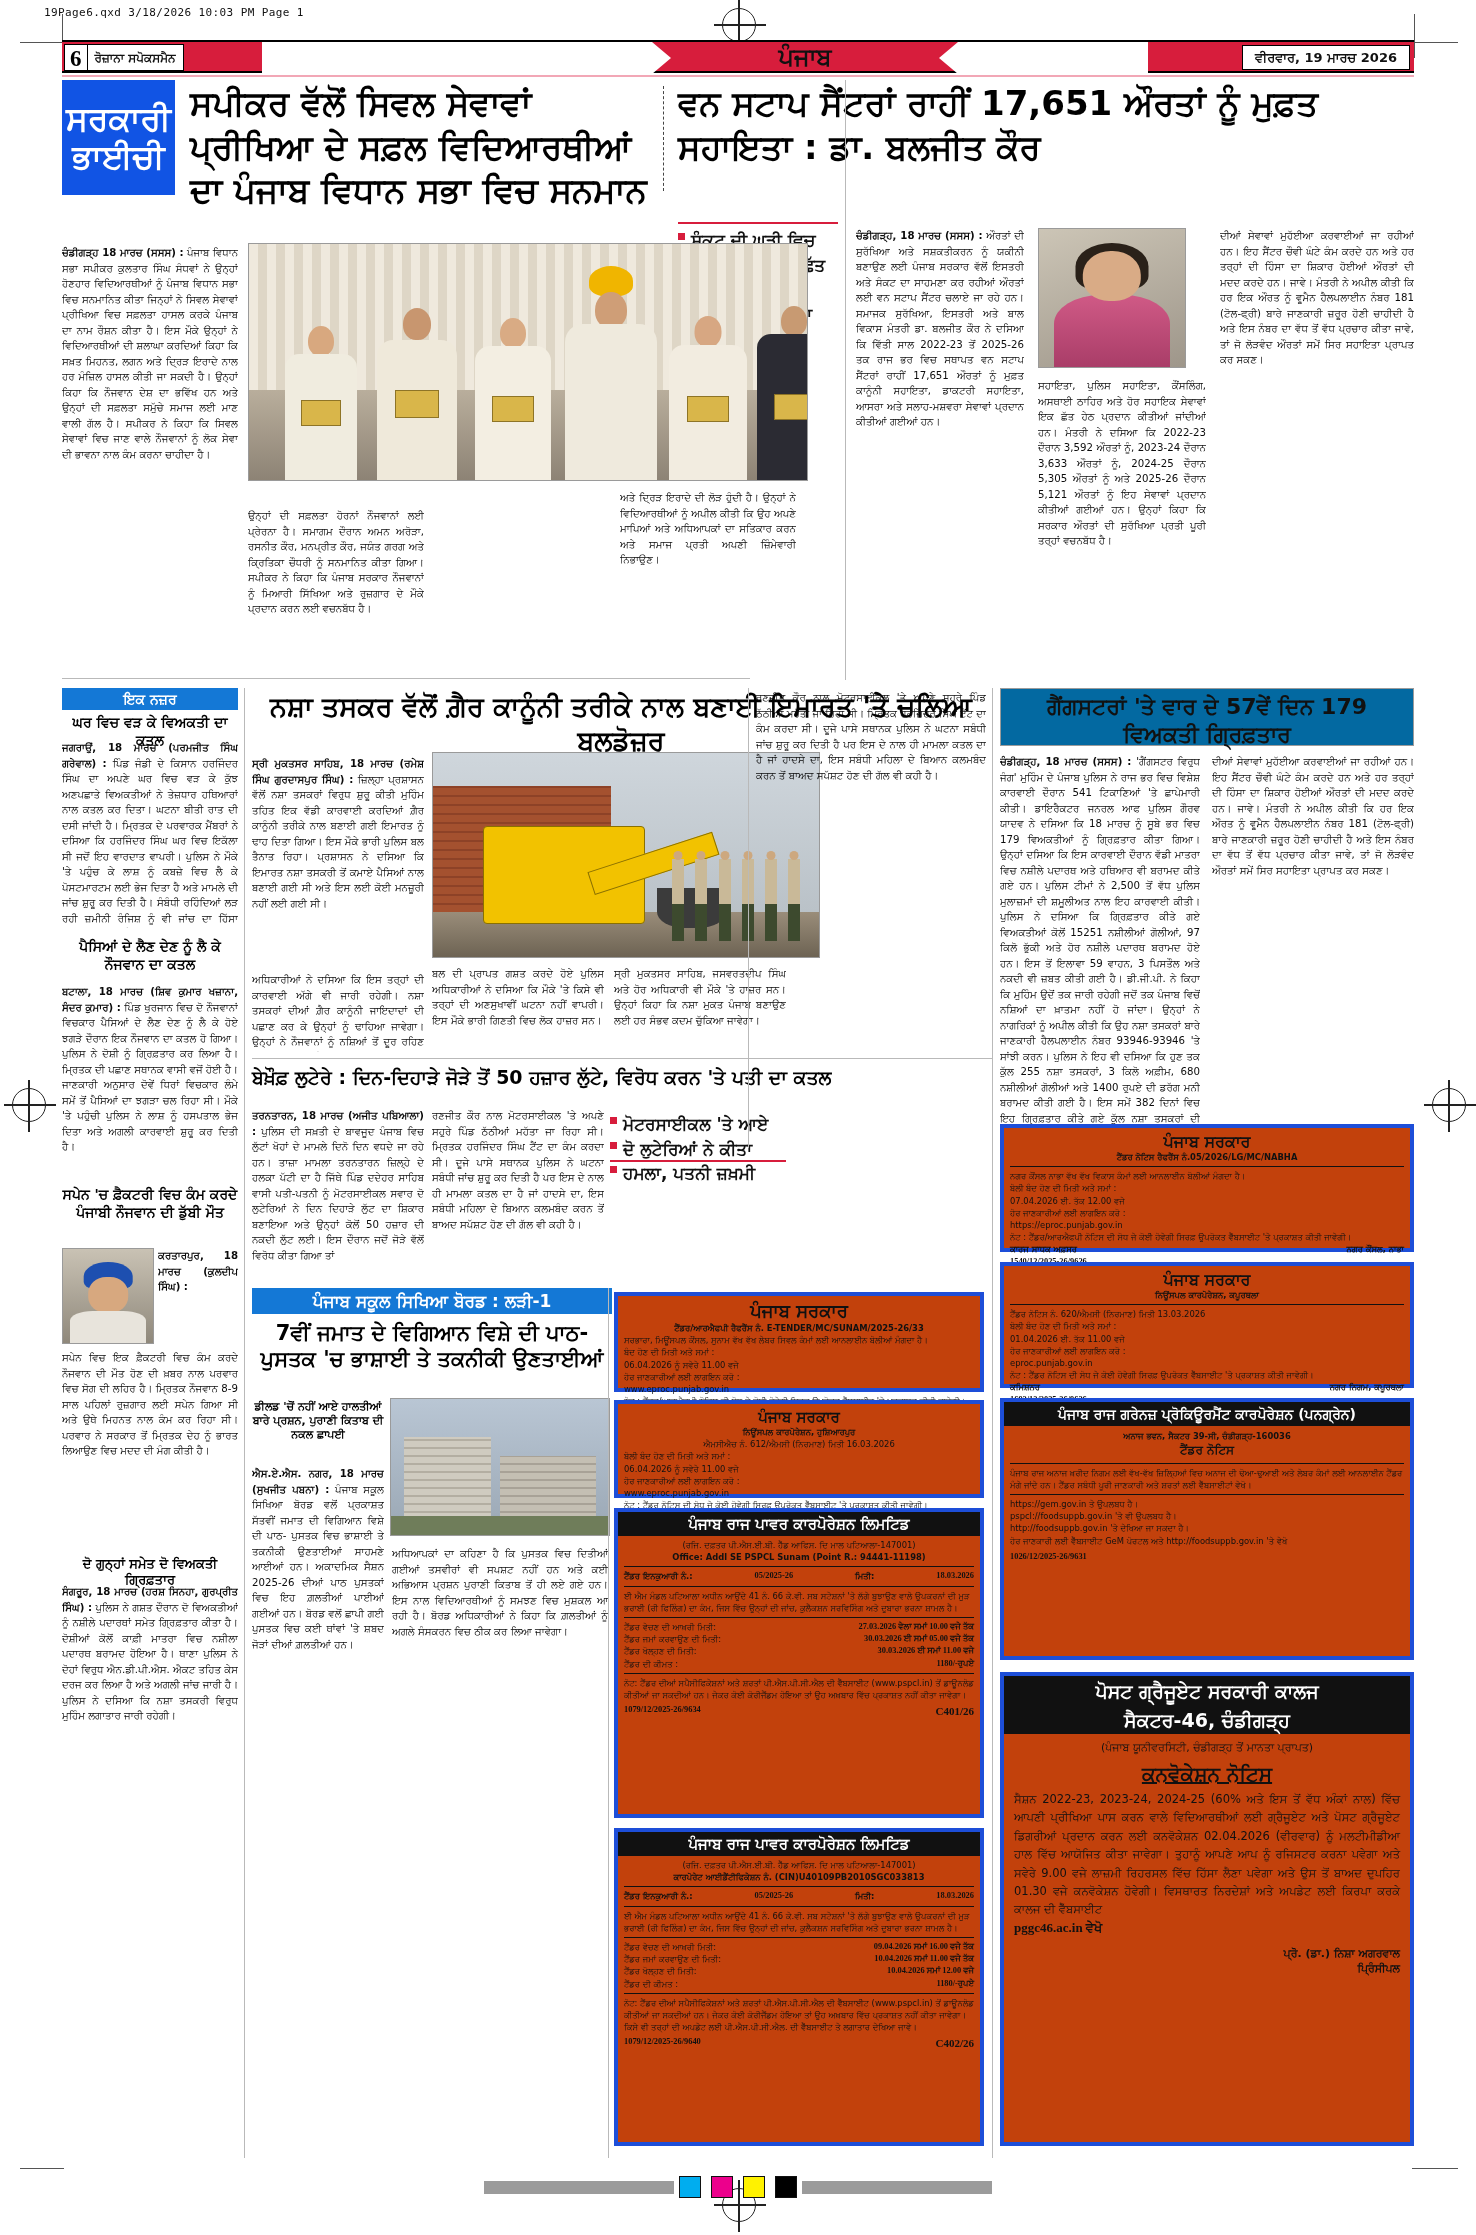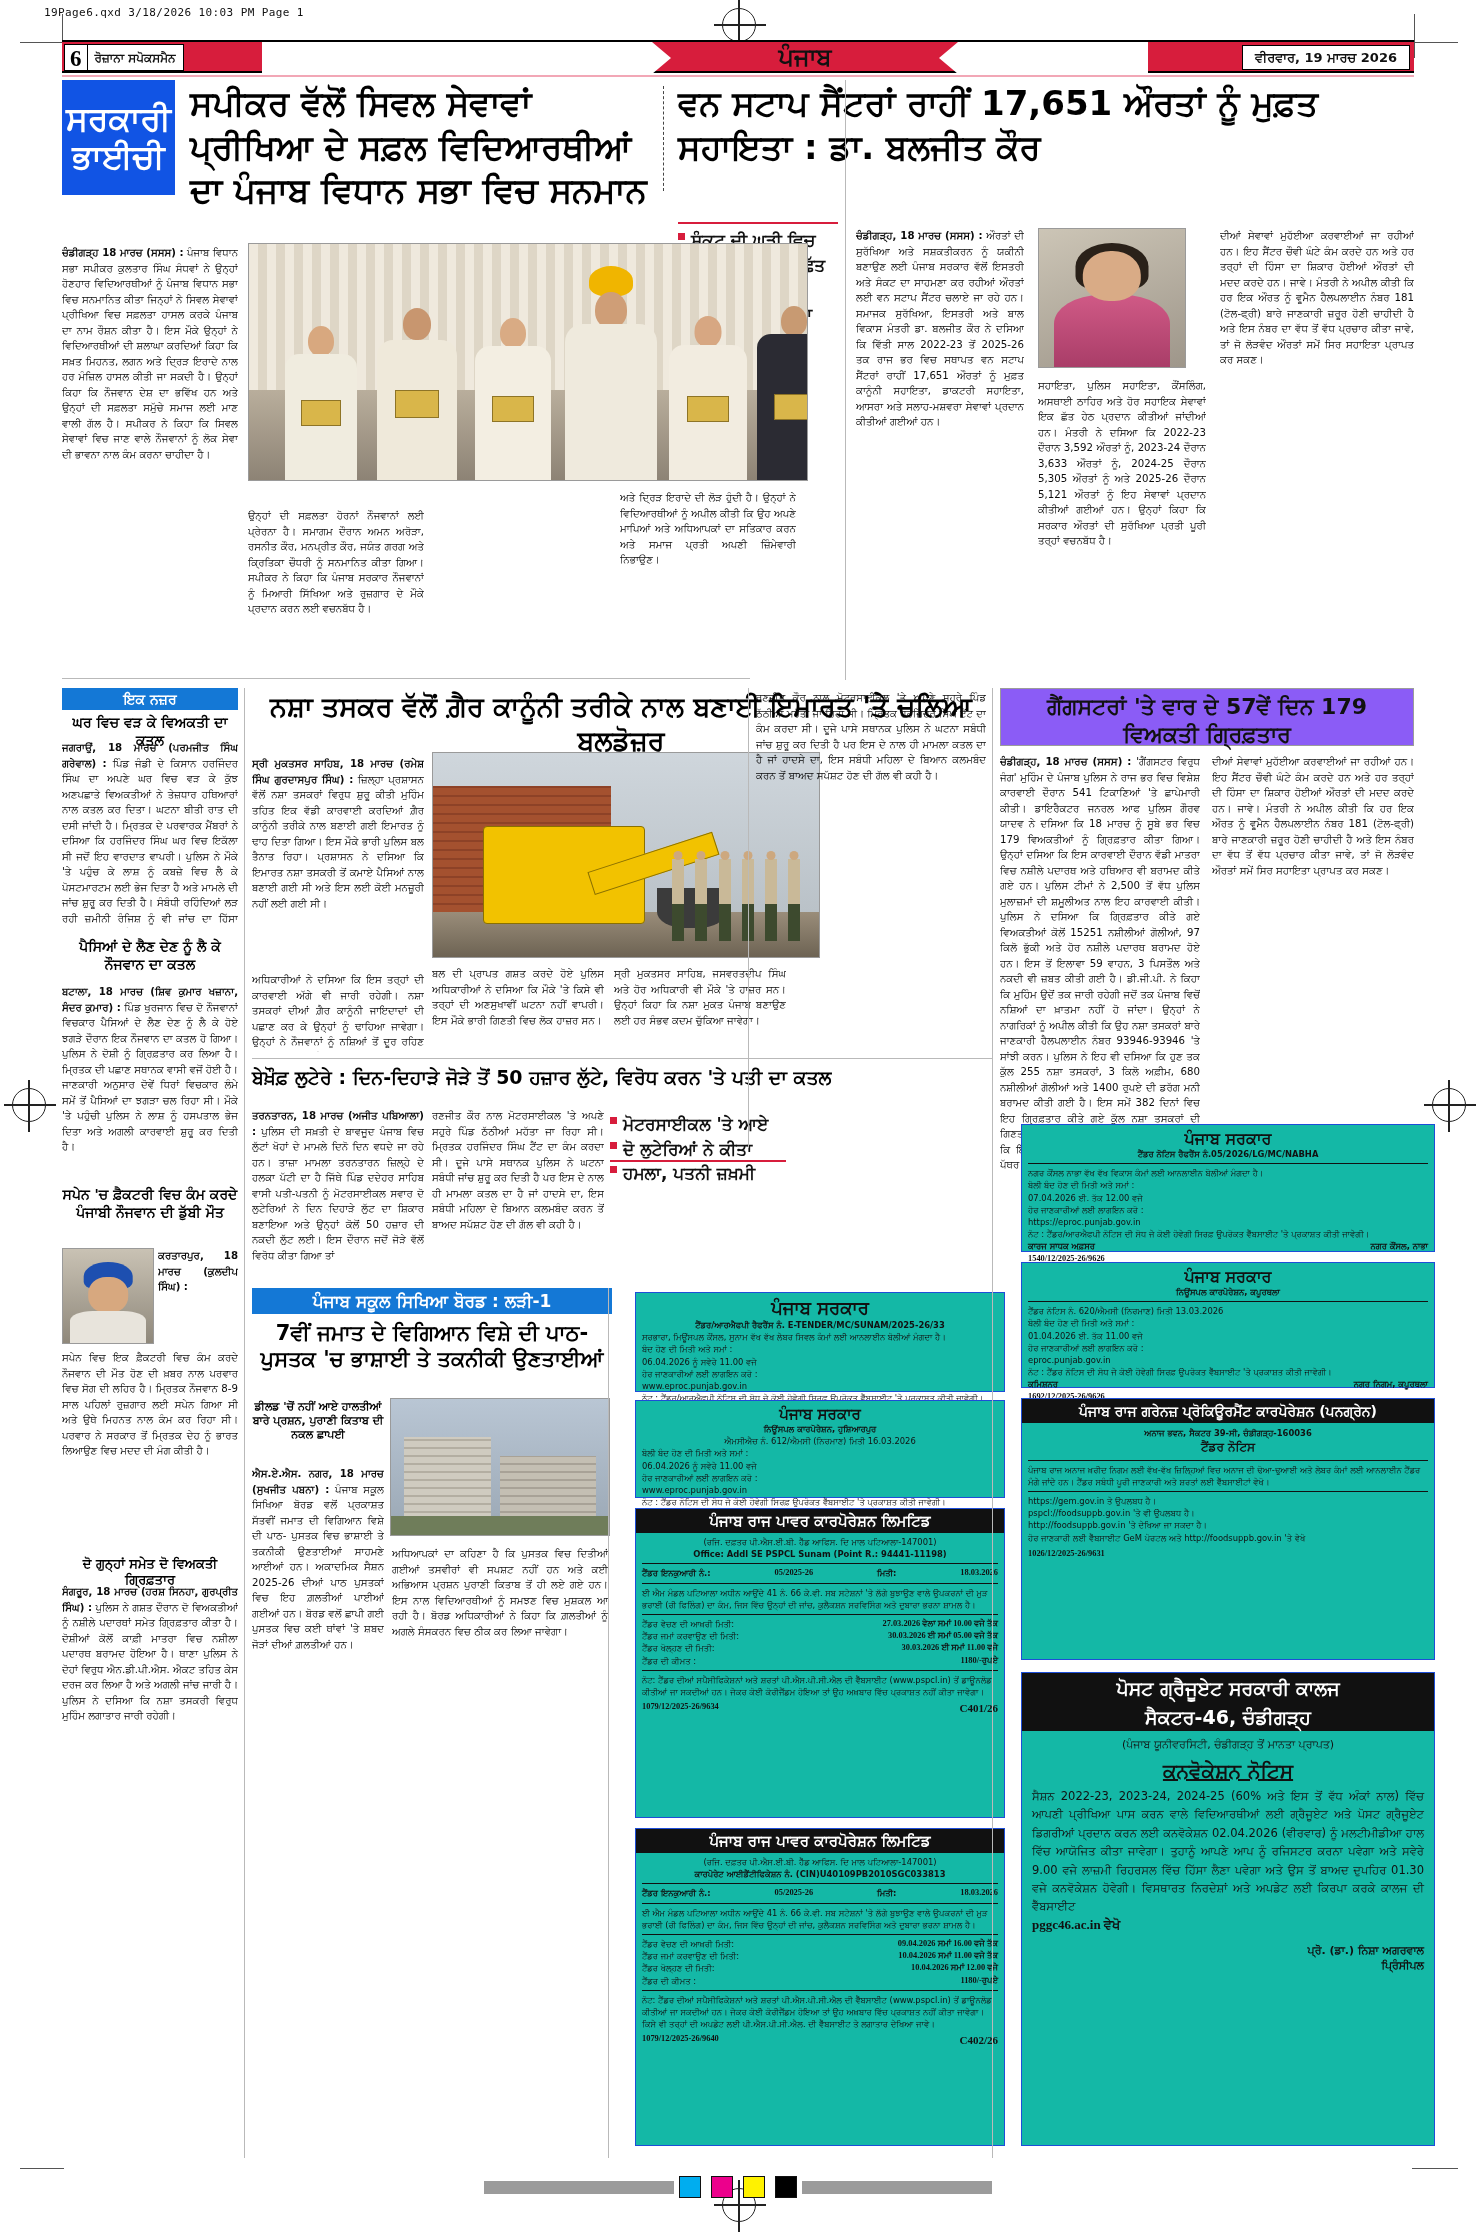--- a/index.html
+++ b/index.html
@@ -235,33 +235,33 @@
   
   .blue-band {
     position: absolute; background: #1478d6; color: #fff;
     text-align: center; font-weight: bold; color: #fff;
   }
   .black-band {
     position: absolute; background: #111; color: #fff;
     text-align: center; font-weight: bold;
   }
   .grey-band {
-    position: absolute; background: #8b5cf6; color: #111;
+    position: absolute; background: #0369a1; color: #111;
     text-align: center; font-weight: bold; border: 1px solid #9b9b9b;
   }
 
   
   .sub-head {
     position: absolute; font-weight: bold; color: #000;
     line-height: 1.25; text-align: center;
   }
   .sub-head.left { text-align: left; }
 
   .boxed {
-    position: absolute; border: 1px solid #1d4ed8; background: #14b8a6; margin-left: 21px;
+    position: absolute; border: 4px solid #1d4ed8; background: #c2410c;
   }
   .ad-title {
     text-align: center; font-weight: bold; color: #111;
   }
   .ad-line { font-size: 8.4px; line-height: 1.45; color: #111; }
   .ad-center { text-align: center; }
   .ad-rule { height: 1px; background: #111; margin: 3px 0; }
   .ad-code { font-family: "Liberation Serif", serif; font-weight: bold; }
 
   

